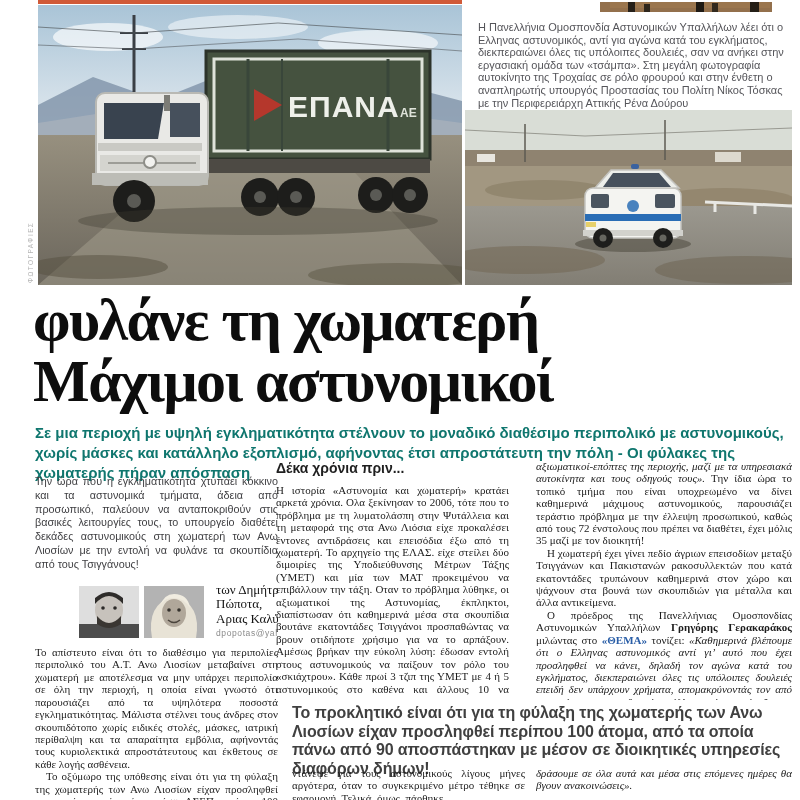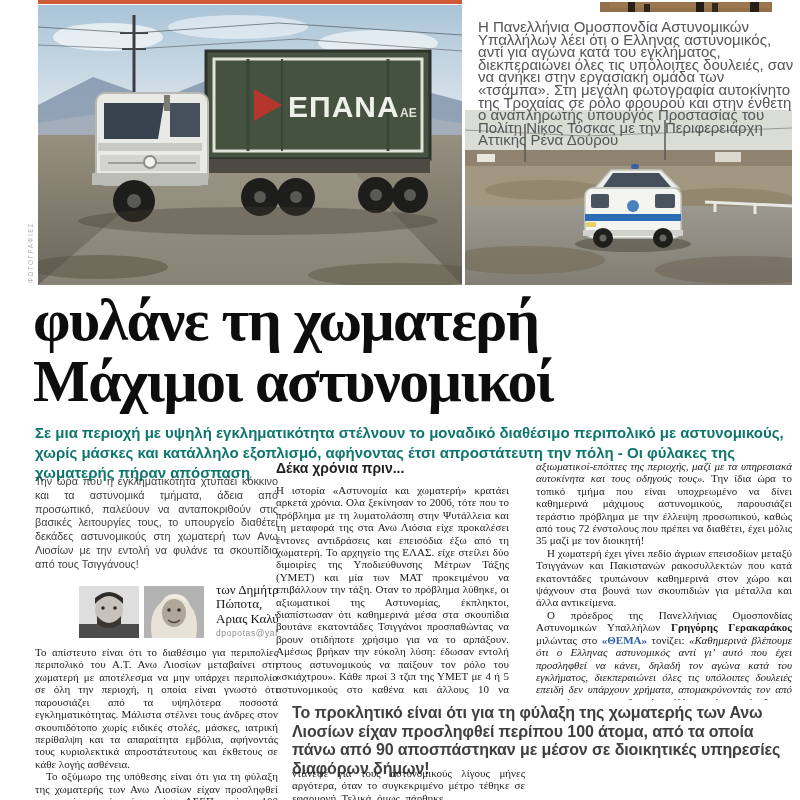--- a/index.html
+++ b/index.html
@@ -5,21 +5,21 @@
   html,body{margin:0;padding:0;background:#ffffff;}
   #page{position:relative;width:800px;height:800px;background:#ffffff;overflow:hidden;
         font-family:"Liberation Serif",serif;color:#1c1c1c;}
   .abs{position:absolute;}
   
   .top-bar{left:38px;top:0;width:424px;height:4px;background:#d05a38;}
   .photo-truck{left:38px;top:5px;width:424px;height:280px;overflow:hidden;}
   .photo-van{left:465px;top:110px;width:327px;height:175px;overflow:hidden;}
   .photo-fragment{left:600px;top:0;width:172px;height:12px;overflow:hidden;}
   .caption{left:478px;top:21px;width:318px;font-family:"Liberation Sans",sans-serif;
-           font-size:15px;line-height:12.6px;color:#55555a;}
+           font-size:11px;line-height:12.6px;color:#55555a;}
   .credit-vert{left:27px;top:283px;transform:rotate(-90deg);transform-origin:0 0;
            font-family:"Liberation Sans",sans-serif;font-size:6.5px;letter-spacing:1.4px;
            color:#b5b5b5;white-space:nowrap;}
   
   .headline{left:33px;top:290px;width:762px;font-family:"Liberation Serif",serif;
             font-weight:700;font-size:60px;line-height:61px;letter-spacing:-1.5px;color:#0d0d0d;}
   .standfirst{left:35px;top:423px;width:757px;font-family:"Liberation Sans",sans-serif;
               font-weight:700;font-size:15px;line-height:20px;color:#0f766e;}
   
   .col{position:absolute;top:475px;overflow:hidden;}
@@ -237,14 +237,17 @@
     <p class="body"><span class="ital">αξιωματικοί-επόπτες της περιοχής, μαζί με τα υπηρεσιακά αυτοκίνητα και τους οδηγούς τους».</span><span> Την ίδια ώρα το τοπικό τμήμα που είναι υποχρεωμένο να δίνει καθημερινά μάχιμους αστυνομικούς, παρουσιάζει τεράστιο πρόβλημα με την έλλειψη προσωπικού, καθώς από τους 72 ένστολους που πρέπει να διαθέτει, έχει μόλις 35 μαζί με τον διοικητή!</span></p>
     <p class="body ind">Η χωματερή έχει γίνει πεδίο άγριων επεισοδίων μεταξύ Τσιγγάνων και Πακιστανών ρακοσυλλεκτών που κατά εκατοντάδες τρυπώνουν καθημερινά στον χώρο και ψάχνουν στα βουνά των σκουπιδιών για μέταλλα και άλλα αντικείμενα.</p>
     <p class="body ind"><span>Ο πρόεδρος της Πανελλήνιας Ομοσπονδίας Αστυνομικών Υπαλλήλων </span><span class="bname">Γρηγόρης Γερακαράκος</span><span> μιλώντας στο </span><span class="brand">«ΘΕΜΑ»</span><span> τονίζει: </span><span class="ital">«Καθημερινά βλέπουμε ότι ο Ελληνας αστυνομικός αντί γι’ αυτό που έχει προσληφθεί να κάνει, δηλαδή τον αγώνα κατά του εγκλήματος, διεκπεραιώνει όλες τις υπόλοιπες δουλειές επειδή δεν υπάρχουν χρήματα, απομακρύνοντάς τον από τον στόχο του, που δεν είναι άλλος από την πάταξη του εγκλήματος και την ασφάλεια του πολίτη, η οποία πλέον αρχίζει να μην υπάρχει. Κάποιοι θεωρούν ότι ο Ελληνας αστυνομικός ανήκει στην εργασιακή ομάδα των “τσάμπα”. Εμείς θα αντι-</span></p>
   </div>
 
   <div class="abs callout">Το προκλητικό είναι ότι για τη φύλαξη της χωματερής των Ανω Λιοσίων είχαν προσληφθεί περίπου 100 άτομα, από τα οποία πάνω από 90 αποσπάστηκαν με μέσον σε διοικητικές υπηρεσίες διαφόρων δήμων!</div>
 
   <div class="abs col2bottom">
     <p class="body">ντάνεψε για τους αστυνομικούς λίγους μήνες αργότερα, όταν το συγκεκριμένο μέτρο τέθηκε σε εφαρμογή. Τελικά, όμως, πάρθηκε</p>
   </div>
+  <div class="abs col3bottom">
+    <p class="body ital">δράσουμε σε όλα αυτά και μέσα στις επόμενες ημέρες θα βγουν ανακοινώσεις».</p>
+  </div>
 
 </div>
 
 </body></html>

